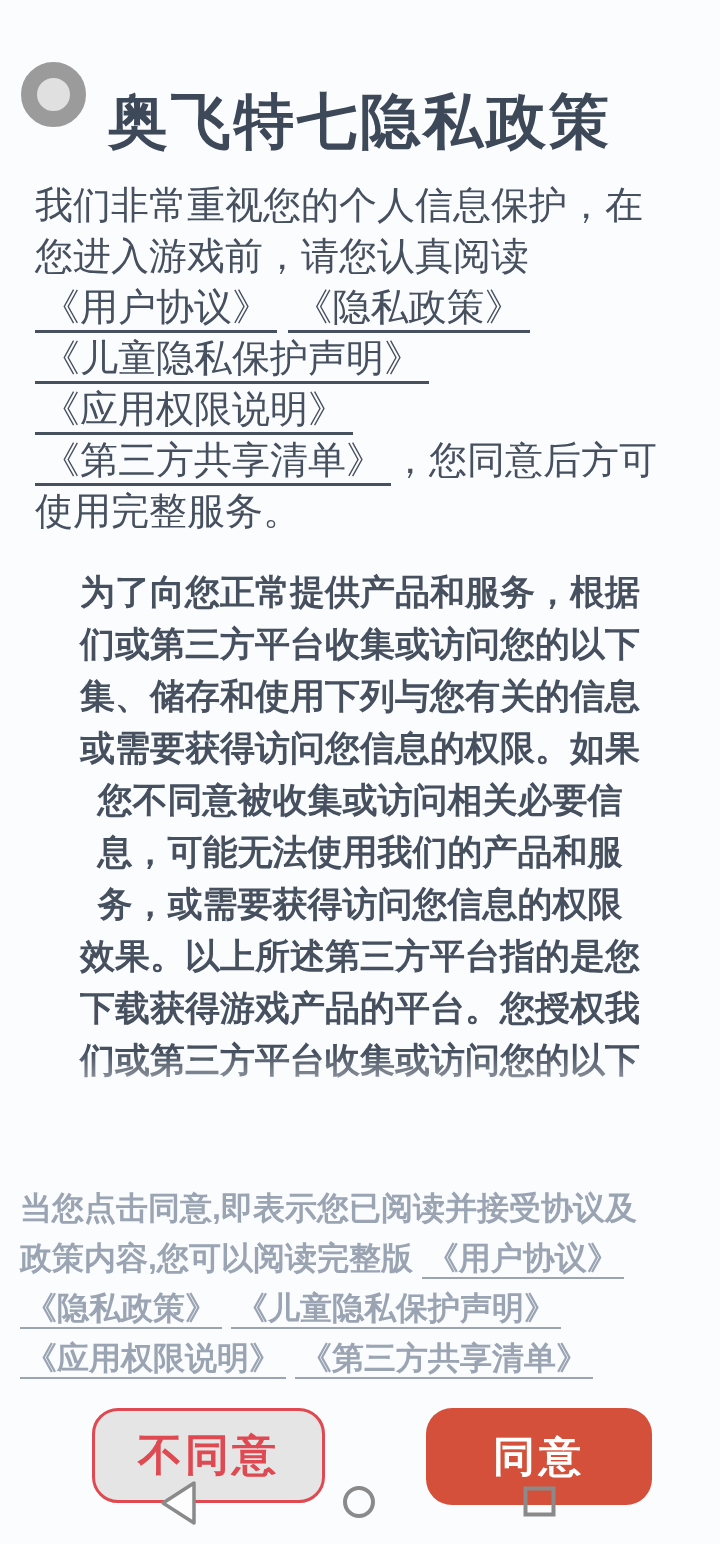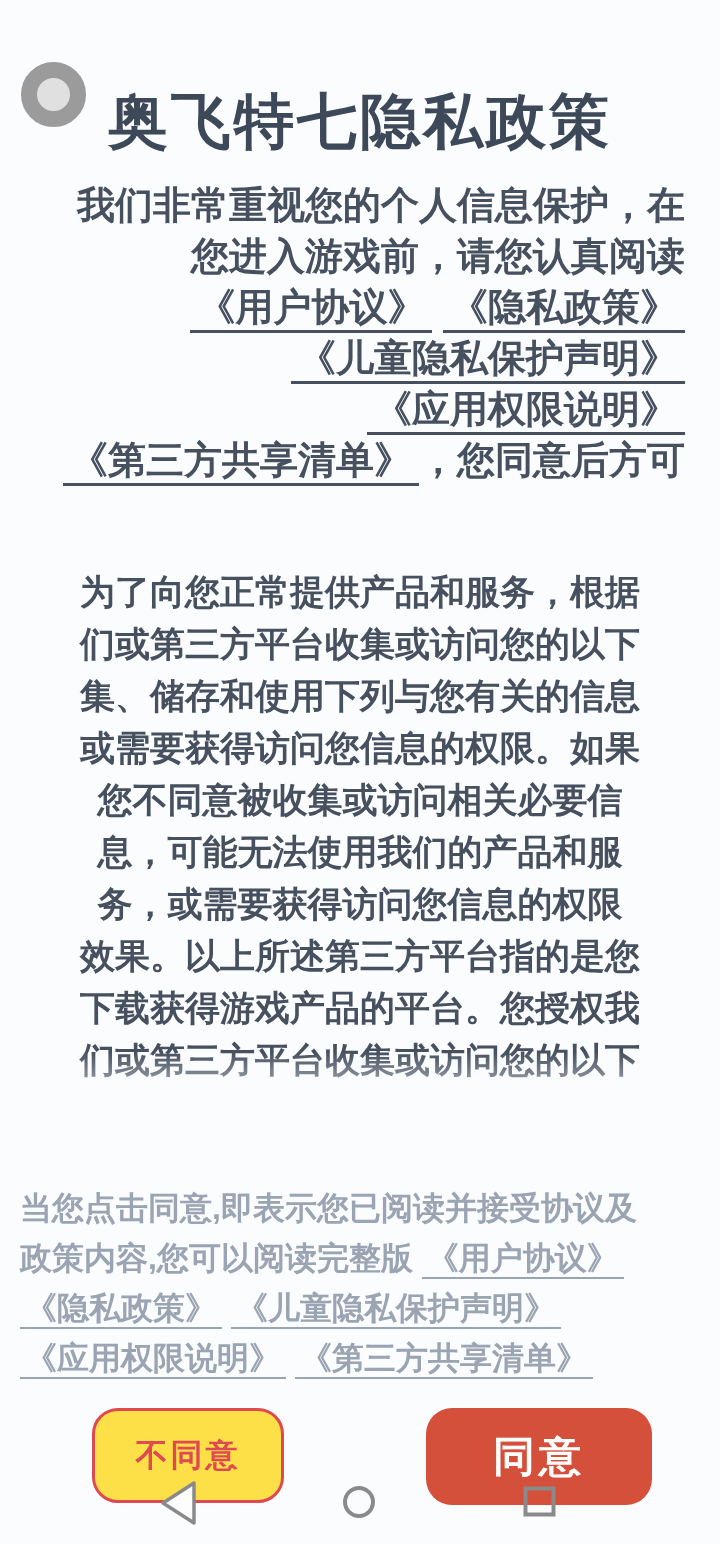--- a/index.html
+++ b/index.html
@@ -13,22 +13,22 @@
     position:absolute;left:21px;top:62px;width:65px;height:65px;
     box-sizing:border-box;border:16px solid #9b9b9b;border-radius:50%;
     background:#e0e0e0;
   }
   .title{
     position:absolute;left:0;top:88px;width:720px;text-align:center;
     font-size:60px;line-height:68px;font-weight:bold;color:#3d4858;
     letter-spacing:3px;
   }
   .intro{
-    position:absolute;left:35px;top:180px;width:650px;text-align:right;
-    font-size:38px;line-height:51px;font-weight:bold;color:#46505f;
+    position:absolute;left:35px;top:180px;width:650px;text-align:left;
+    font-size:38px;line-height:51px;font-weight:normal;color:#46505f;
   }
   .main-para{
     position:absolute;left:35px;top:566px;width:650px;text-align:center;
     font-size:35px;line-height:52px;font-weight:bold;color:#46505f;
   }
   .fade-overlay{
     position:absolute;left:0;top:1052px;width:720px;height:96px;
     background:linear-gradient(to bottom,rgba(251,252,254,0) 0%,rgba(251,252,254,.82) 60%,#fbfcfe 100%);
     pointer-events:none;
   }
@@ -41,22 +41,22 @@
     color:inherit;text-decoration:none;cursor:pointer;
     border-bottom:3px solid currentColor;padding:0 7px 2px 7px;
   }
   .footer-text .link{border-bottom-width:2px;padding:0 5px 1px 5px;}
   .btn{
     position:absolute;box-sizing:border-box;border-radius:26px;
     display:flex;align-items:center;justify-content:center;
     font-weight:bold;cursor:pointer;
   }
   .btn-disagree{
-    left:92px;top:1408px;width:192px;height:95px;
-    background:#fde047;border:3px solid #df4a52;color:#df4a52;font-size:32px;
+    left:92px;top:1408px;width:233px;height:95px;
+    background:#e5e5e5;border:3px solid #df4a52;color:#df4a52;font-size:44px;
     letter-spacing:3px;
   }
   .btn-agree{
     left:410px;top:1408px;width:226px;height:97px;
     background:#d5503a;border:none;color:#ffffff;font-size:42px;
     letter-spacing:4px;
     margin-left:16px;
   }
   .navicon{position:absolute;}
   .nav-back{left:158px;top:1480px;}
@@ -70,20 +70,21 @@
 
 <div class="title">奥飞特七隐私政策</div>
 
 <div class="intro">
     <div class="rline"><span>我们非常重视您的个人信息保护，在</span></div>
     <div class="rline"><span>您进入游戏前，请您认真阅读</span></div>
     <div class="rline"><a class="link">《用户协议》</a><span> </span><a class="link">《隐私政策》</a></div>
     <div class="rline"><a class="link">《儿童隐私保护声明》</a></div>
     <div class="rline"><a class="link">《应用权限说明》</a></div>
     <div class="rline"><a class="link">《第三方共享清单》</a><span>，您同意后方可</span></div>
+    <div class="rline"><span>使用完整服务。</span></div>
   </div>
 
 <div class="main-para">
     <div class="rline"><span>为了向您正常提供产品和服务，根据</span></div>
     <div class="rline"><span>们或第三方平台收集或访问您的以下</span></div>
     <div class="rline"><span>集、储存和使用下列与您有关的信息</span></div>
     <div class="rline"><span>或需要获得访问您信息的权限。如果</span></div>
     <div class="rline"><span>您不同意被收集或访问相关必要信</span></div>
     <div class="rline"><span>息，可能无法使用我们的产品和服</span></div>
     <div class="rline"><span>务，或需要获得访问您信息的权限</span></div>

